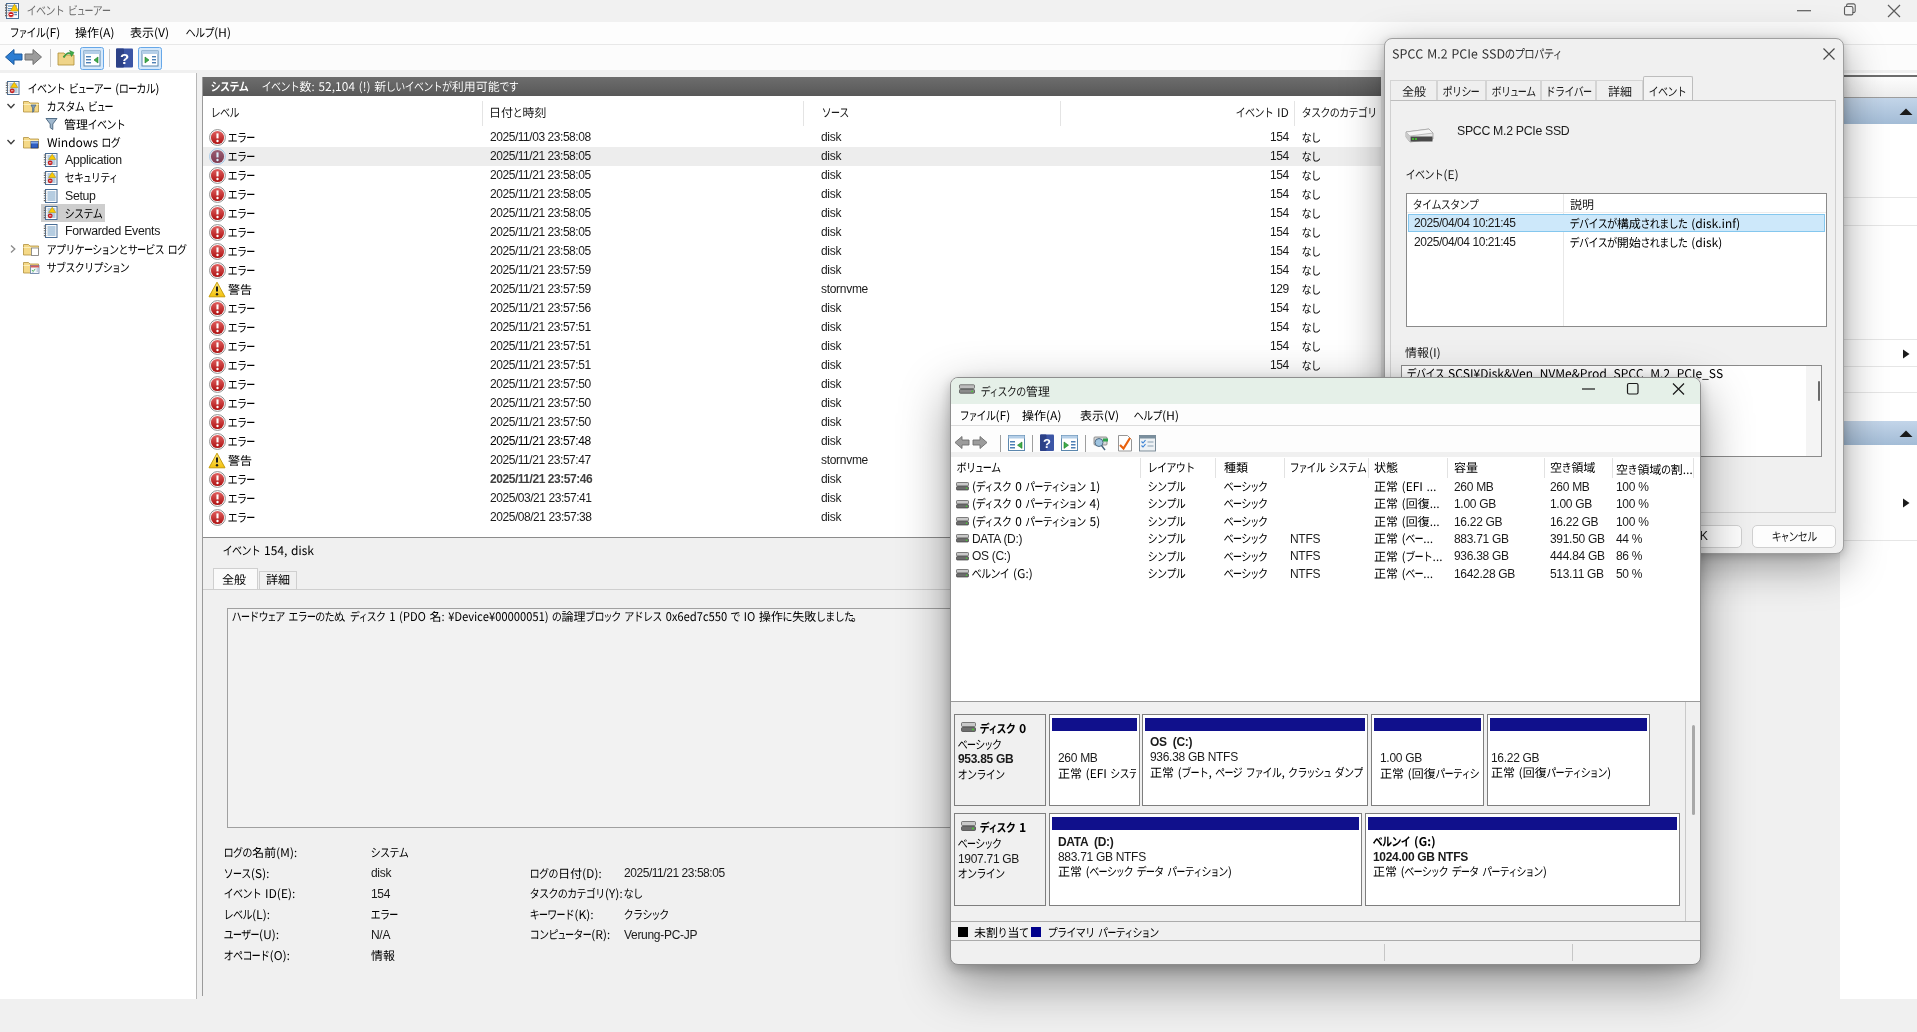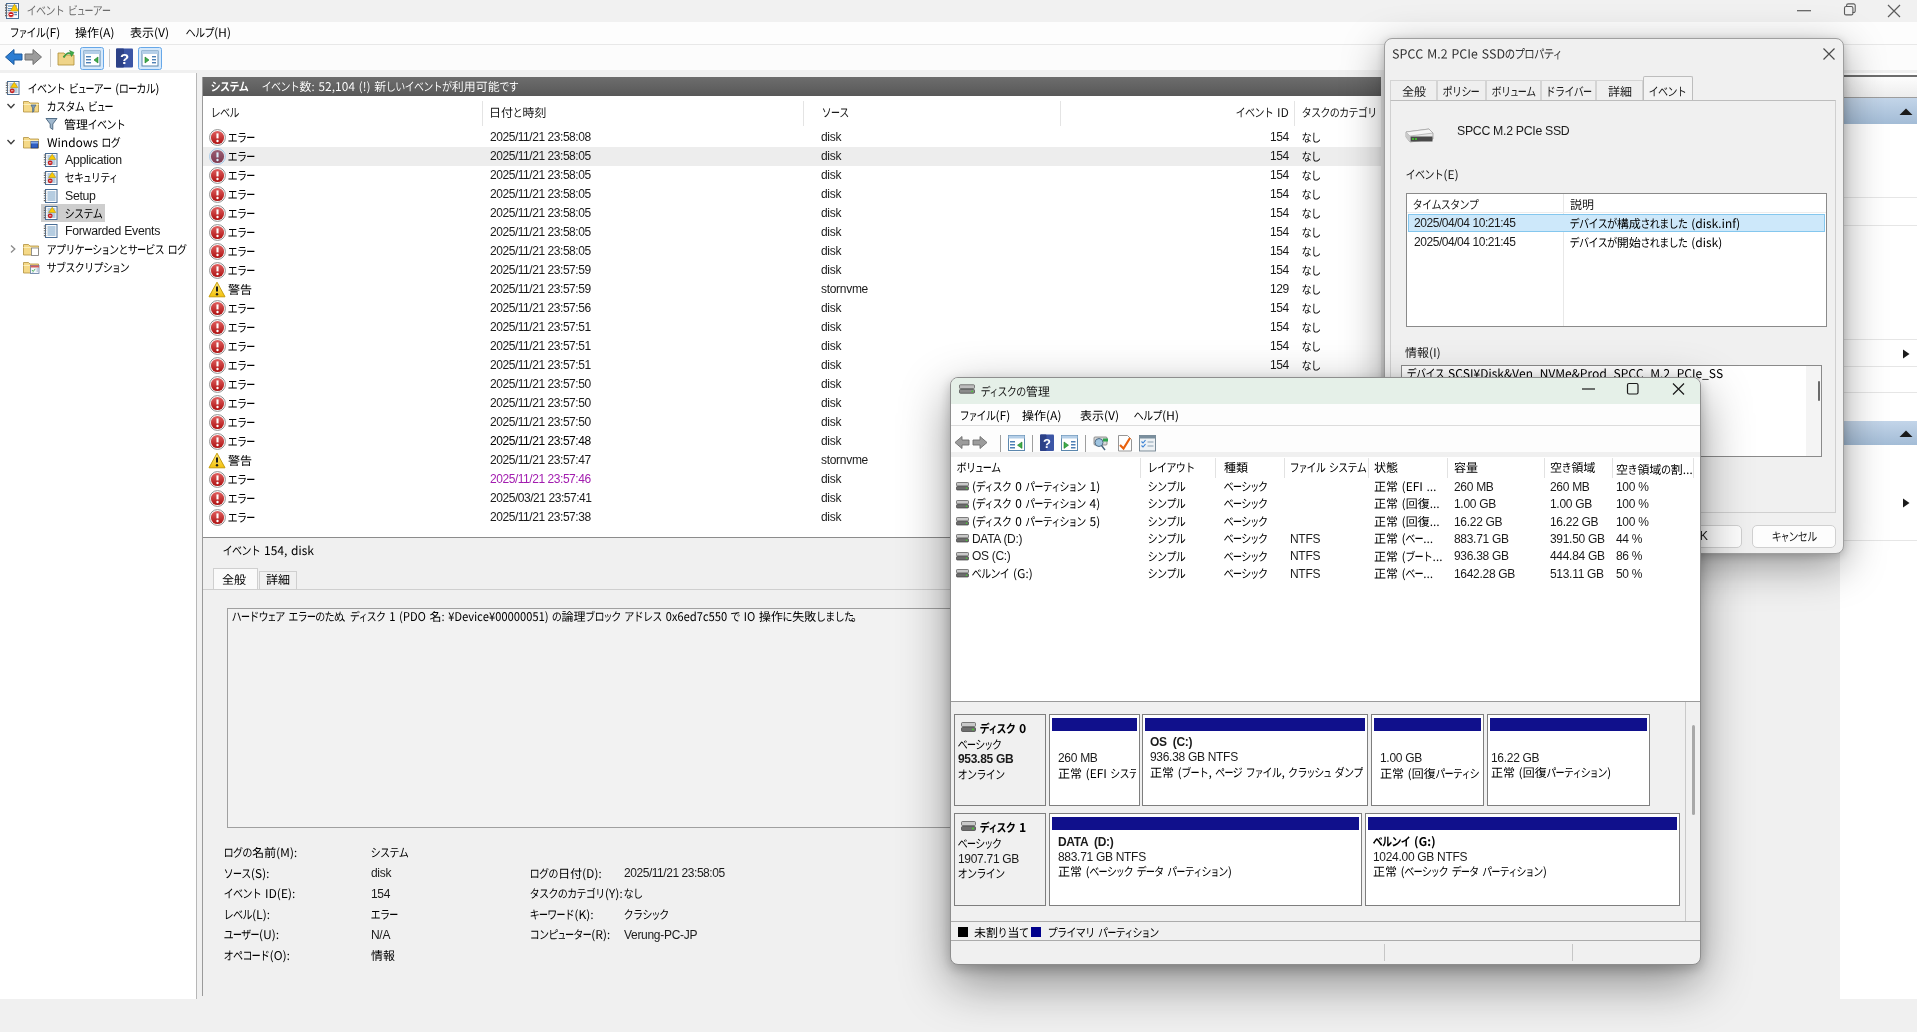--- a/index.html
+++ b/index.html
@@ -549,21 +549,21 @@
     <circle cx="8.5" cy="8.5" r="7.9" fill="none" stroke="#8d8d8d" stroke-width="1"></circle>
     <circle cx="8.5" cy="8.5" r="6.6" fill="url(#er137)"></circle>
     <path d="M8.5 4.4 v5" stroke="#ffffff" stroke-width="2.1"></path>
     <circle cx="8.5" cy="12" r="1.2" fill="#ffffff"></circle>
   </svg>
 <svg style="position:absolute;left:228.0px;top:129.5px;overflow:visible" width="28" height="16" fill="#000000">
     <use href="#g83" transform="translate(-0.4 12.0) scale(0.01008 0.01200)"></use>
     <use href="#g84" transform="translate(9.0 12.0) scale(0.01008 0.01200)"></use>
     <use href="#g6" transform="translate(18.2 12.0) scale(0.00912 0.01200)"></use>
   </svg>
-<div style="position:absolute;left:490.0px;top:131.3px;font-size:12.0px;color:#1a1a1a;font-weight:normal;letter-spacing:-0.45px;white-space:pre;line-height:12.0px">2025/11/21 23:58:08</div>
+<div style="position:absolute;left:490.0px;top:131.3px;font-size:12.0px;color:#1a1a1a;font-weight:normal;letter-spacing:-0.45px;white-space:pre;line-height:12.0px">2025/11/03 23:58:08</div>
 <div style="position:absolute;left:821.0px;top:131.3px;font-size:12.0px;color:#1a1a1a;font-weight:normal;letter-spacing:-0.3px;white-space:pre;line-height:12.0px">disk</div>
 <div style="position:absolute;right:628.0px;top:131.3px;font-size:12.0px;color:#1a1a1a;font-weight:normal;letter-spacing:-0.3px;white-space:pre;line-height:12.0px">154</div>
 <svg style="position:absolute;left:1302.0px;top:129.5px;overflow:visible" width="20" height="16" fill="#000000">
     <use href="#g85" transform="translate(-0.4 12.0) scale(0.01008 0.01200)"></use>
     <use href="#g64" transform="translate(9.0 12.0) scale(0.01008 0.01200)"></use>
   </svg>
 <div style="position:absolute;left:203.0px;top:147.0px;width:1178.0px;height:19.0px;background:#ededed"></div>
 <svg style="position:absolute;left:209px;top:148.0px" width="17" height="17" viewBox="0 0 17 17">
     <defs>
       <linearGradient id="er156" x1="0" y1="0" x2="0" y2="1">
@@ -978,21 +978,21 @@
     <circle cx="8.5" cy="8.5" r="7.9" fill="none" stroke="#8d8d8d" stroke-width="1"></circle>
     <circle cx="8.5" cy="8.5" r="6.6" fill="url(#er479)"></circle>
     <path d="M8.5 4.4 v5" stroke="#ffffff" stroke-width="2.1"></path>
     <circle cx="8.5" cy="12" r="1.2" fill="#ffffff"></circle>
   </svg>
 <svg style="position:absolute;left:228.0px;top:471.5px;overflow:visible" width="28" height="16" fill="#000000">
     <use href="#g83" transform="translate(-0.4 12.0) scale(0.01008 0.01200)"></use>
     <use href="#g84" transform="translate(9.0 12.0) scale(0.01008 0.01200)"></use>
     <use href="#g6" transform="translate(18.2 12.0) scale(0.00912 0.01200)"></use>
   </svg>
-<div style="position:absolute;left:490.0px;top:473.3px;font-size:12.0px;color:#a21caf;font-weight:normal;letter-spacing:-0.45px;white-space:pre;line-height:12.0px">2025/11/21 23:57:46</div>
+<div style="position:absolute;left:490.0px;top:473.3px;font-size:12.0px;color:#404040;font-weight:bold;letter-spacing:-0.45px;white-space:pre;line-height:12.0px">2025/11/21 23:57:46</div>
 <div style="position:absolute;left:821.0px;top:473.3px;font-size:12.0px;color:#1a1a1a;font-weight:normal;letter-spacing:-0.3px;white-space:pre;line-height:12.0px">disk</div>
 <div style="position:absolute;right:628.0px;top:473.3px;font-size:12.0px;color:#1a1a1a;font-weight:normal;letter-spacing:-0.3px;white-space:pre;line-height:12.0px">154</div>
 <svg style="position:absolute;left:1302.0px;top:471.5px;overflow:visible" width="20" height="16" fill="#000000">
     <use href="#g85" transform="translate(-0.4 12.0) scale(0.01008 0.01200)"></use>
     <use href="#g64" transform="translate(9.0 12.0) scale(0.01008 0.01200)"></use>
   </svg>
 <svg style="position:absolute;left:209px;top:490.0px" width="17" height="17" viewBox="0 0 17 17">
     <defs>
       <linearGradient id="er498" x1="0" y1="0" x2="0" y2="1">
         <stop offset="0" stop-color="#e06060"></stop>
@@ -1026,21 +1026,21 @@
     <circle cx="8.5" cy="8.5" r="7.9" fill="none" stroke="#8d8d8d" stroke-width="1"></circle>
     <circle cx="8.5" cy="8.5" r="6.6" fill="url(#er517)"></circle>
     <path d="M8.5 4.4 v5" stroke="#ffffff" stroke-width="2.1"></path>
     <circle cx="8.5" cy="12" r="1.2" fill="#ffffff"></circle>
   </svg>
 <svg style="position:absolute;left:228.0px;top:509.5px;overflow:visible" width="28" height="16" fill="#000000">
     <use href="#g83" transform="translate(-0.4 12.0) scale(0.01008 0.01200)"></use>
     <use href="#g84" transform="translate(9.0 12.0) scale(0.01008 0.01200)"></use>
     <use href="#g6" transform="translate(18.2 12.0) scale(0.00912 0.01200)"></use>
   </svg>
-<div style="position:absolute;left:490.0px;top:511.3px;font-size:12.0px;color:#1a1a1a;font-weight:normal;letter-spacing:-0.45px;white-space:pre;line-height:12.0px">2025/11/21 23:57:38</div>
+<div style="position:absolute;left:490.0px;top:511.3px;font-size:12.0px;color:#1a1a1a;font-weight:normal;letter-spacing:-0.45px;white-space:pre;line-height:12.0px">2025/08/21 23:57:38</div>
 <div style="position:absolute;left:821.0px;top:511.3px;font-size:12.0px;color:#1a1a1a;font-weight:normal;letter-spacing:-0.3px;white-space:pre;line-height:12.0px">disk</div>
 <div style="position:absolute;right:628.0px;top:511.3px;font-size:12.0px;color:#1a1a1a;font-weight:normal;letter-spacing:-0.3px;white-space:pre;line-height:12.0px">154</div>
 <svg style="position:absolute;left:1302.0px;top:509.5px;overflow:visible" width="20" height="16" fill="#000000">
     <use href="#g85" transform="translate(-0.4 12.0) scale(0.01008 0.01200)"></use>
     <use href="#g64" transform="translate(9.0 12.0) scale(0.01008 0.01200)"></use>
   </svg>
 <div style="position:absolute;left:203.0px;top:537.0px;width:1178.0px;height:1.0px;background:#8c8c8c"></div>
 <div style="position:absolute;left:203.0px;top:538.0px;width:1178.0px;height:458.0px;background:#f0f0f0"></div>
 <svg style="position:absolute;left:223.0px;top:542.5px;overflow:visible" width="92" height="16" fill="#000000">
     <use href="#g0" transform="translate(-0.4 12.0) scale(0.01008 0.01200)"></use>
@@ -2115,21 +2115,21 @@
 <svg style="position:absolute;left:1373.0px;top:834.0px;overflow:visible" width="64" height="16" fill="#000">
     <use href="#g180" transform="translate(-0.4 12.0) scale(0.01008 0.01200)"></use>
     <use href="#g181" transform="translate(9.0 12.0) scale(0.01008 0.01200)"></use>
     <use href="#g182" transform="translate(18.4 12.0) scale(0.01008 0.01200)"></use>
     <use href="#g183" transform="translate(27.7 12.0) scale(0.01008 0.01200)"></use>
     <use href="#g184" transform="translate(41.0 12.0) scale(0.01200 0.01200)"></use>
     <use href="#g185" transform="translate(45.6 12.0) scale(0.01200 0.01200)"></use>
     <use href="#g186" transform="translate(54.2 12.0) scale(0.01200 0.01200)"></use>
     <use href="#g187" transform="translate(58.1 12.0) scale(0.01200 0.01200)"></use>
   </svg>
-<div style="position:absolute;left:1373.0px;top:850.8px;font-size:12.0px;color:#1a1a1a;font-weight:normal;letter-spacing:-0.3px;white-space:pre;line-height:12.0px">1024.00 GB NTFS</div>
+<div style="position:absolute;left:1373.0px;top:850.8px;font-size:12.0px;color:#1a1a1a;font-weight:bold;letter-spacing:-0.3px;white-space:pre;line-height:12.0px">1024.00 GB NTFS</div>
 <svg style="position:absolute;left:1373.0px;top:864.0px;overflow:visible" width="175" height="16" fill="#000000">
     <use href="#g167" transform="translate(0.0 12.0) scale(0.01200 0.01200)"></use>
     <use href="#g168" transform="translate(12.0 12.0) scale(0.01200 0.01200)"></use>
     <use href="#g11" transform="translate(27.6 12.0) scale(0.01200 0.01200)"></use>
     <use href="#g1" transform="translate(31.3 12.0) scale(0.01008 0.01200)"></use>
     <use href="#g6" transform="translate(40.5 12.0) scale(0.00912 0.01200)"></use>
     <use href="#g43" transform="translate(48.8 12.0) scale(0.01008 0.01200)"></use>
     <use href="#g109" transform="translate(57.8 12.0) scale(0.00888 0.01200)"></use>
     <use href="#g49" transform="translate(65.6 12.0) scale(0.01008 0.01200)"></use>
     <use href="#g100" transform="translate(78.6 12.0) scale(0.01008 0.01200)"></use>

